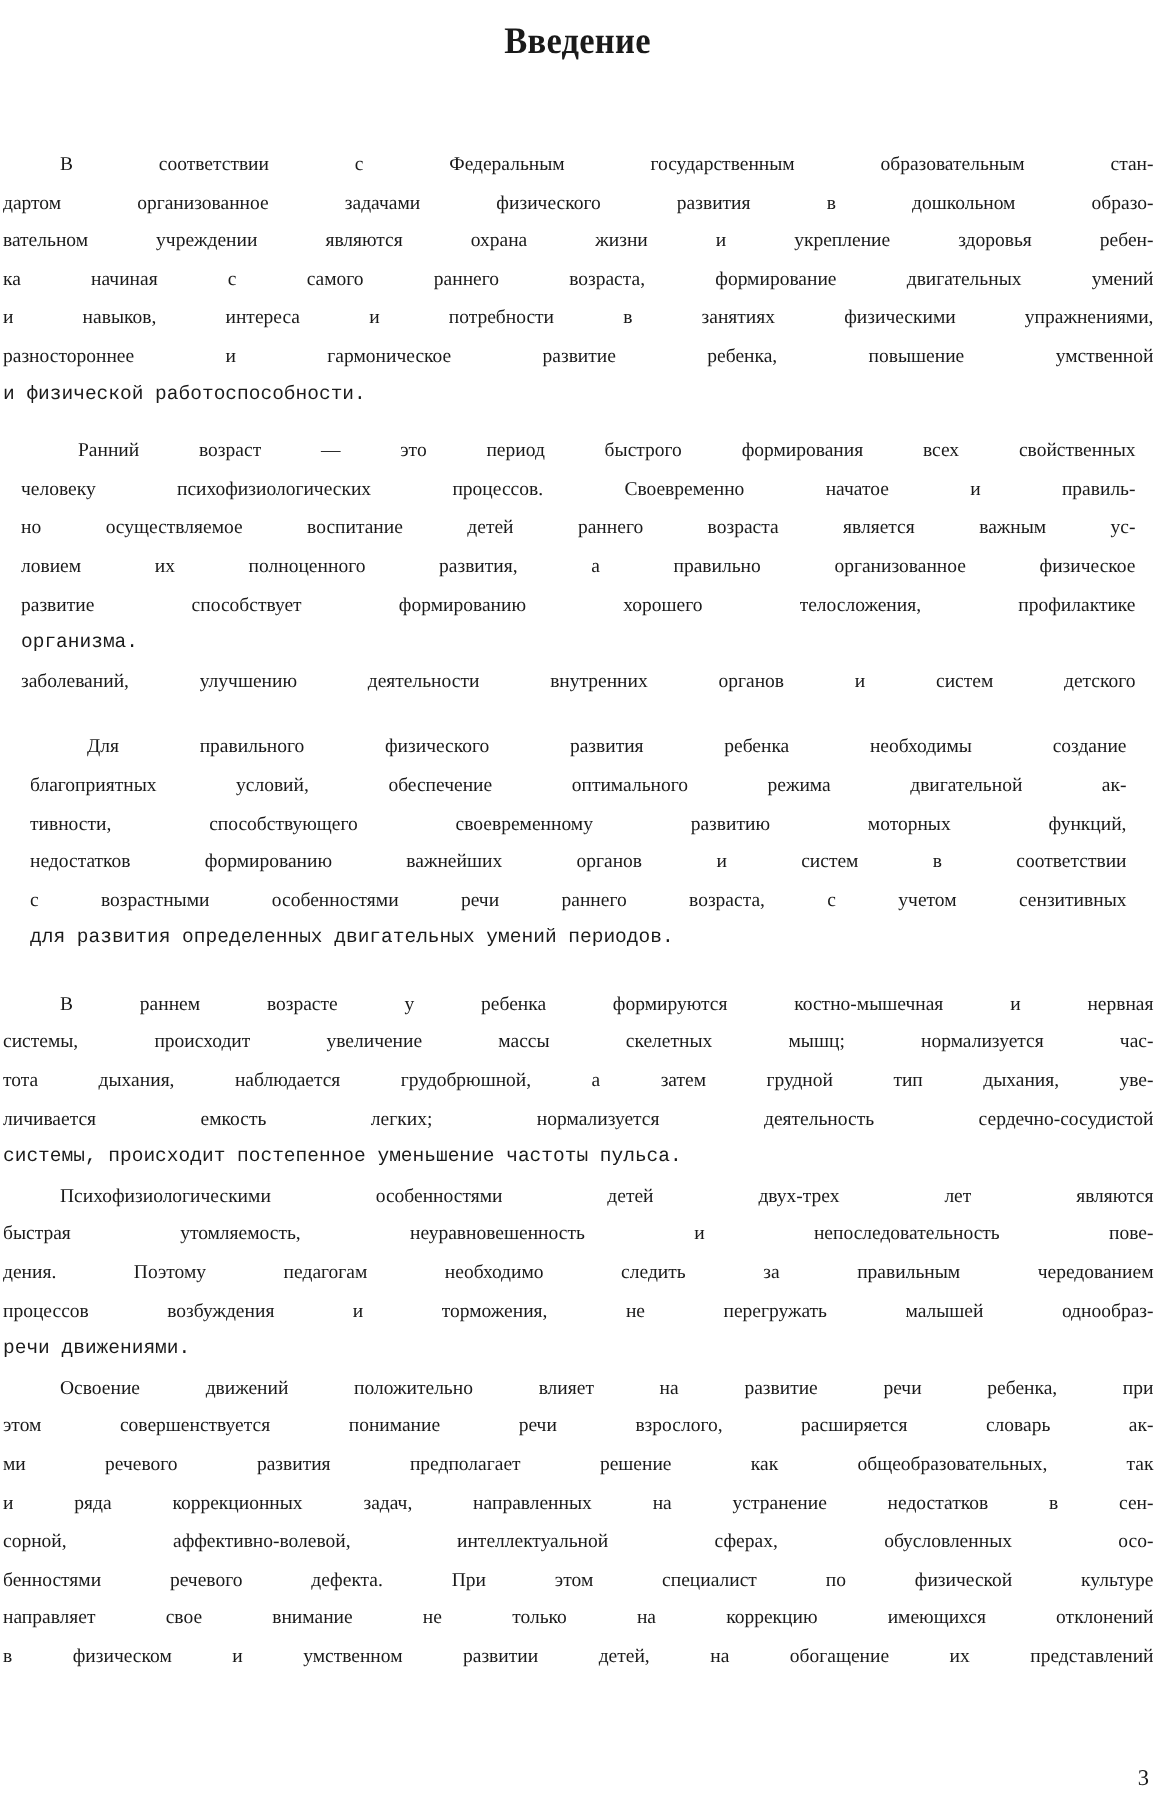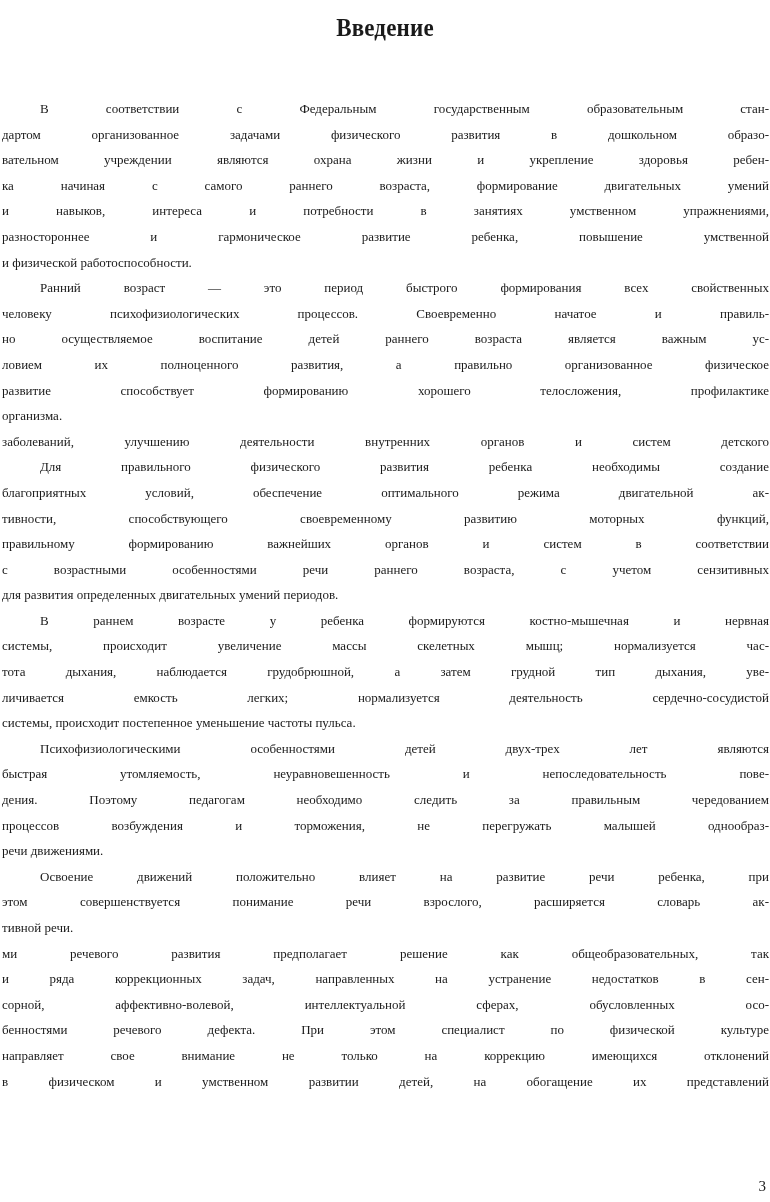--- a/index.html
+++ b/index.html
@@ -33,61 +33,61 @@
     .line {
       display: block;
       height: 25.6px;
       line-height: 25.6px;
       font-size: 13px;
       white-space: nowrap;
       text-align: justify;
       text-align-last: justify;
     }
     .line.indent { padding-left: 38px; }
-    .line.last { text-align-last: left; }
+    .line.last { text-align-last: left; font-family: Liberation Mono, monospace; }
     .page-number {
       position: absolute;
       right: 4px;
       top: 1177px;
       font-size: 15px;
       line-height: 18px;
     }
   </style>
 </head>
 <body>
 
 <h1 class="page-title">Введение</h1>
 
 <div class="body-text">
 
   <p style="margin:0">
     <span class="line indent">В соответствии с Федеральным государственным образовательным стан-</span>
     <span class="line">дартом организованное задачами физического развития в дошкольном образо-</span>
     <span class="line">вательном учреждении являются охрана жизни и укрепление здоровья ребен-</span>
     <span class="line">ка начиная с самого раннего возраста, формирование двигательных умений</span>
-    <span class="line">и навыков, интереса и потребности в занятиях умственном упражнениями,</span>
+    <span class="line">и навыков, интереса и потребности в занятиях физическими упражнениями,</span>
     <span class="line">разностороннее и гармоническое развитие ребенка, повышение умственной</span>
     <span class="line last">и физической работоспособности.</span>
   </p>
 
-  <p style="margin:0">
+  <p style="margin:12px">
     <span class="line indent">Ранний возраст — это период быстрого формирования всех свойственных</span>
     <span class="line">человеку психофизиологических процессов. Своевременно начатое и правиль-</span>
     <span class="line">но осуществляемое воспитание детей раннего возраста является важным ус-</span>
     <span class="line">ловием их полноценного развития, а правильно организованное физическое</span>
     <span class="line">развитие способствует формированию хорошего телосложения, профилактике</span>
     <span class="line last">организма.</span>
     <span class="line">заболеваний, улучшению деятельности внутренних органов и систем детского</span>
   </p>
 
-  <p style="margin:0">
+  <p style="margin:18px">
     <span class="line indent">Для правильного физического развития ребенка необходимы создание</span>
     <span class="line">благоприятных условий, обеспечение оптимального режима двигательной ак-</span>
     <span class="line">тивности, способствующего своевременному развитию моторных функций,</span>
-    <span class="line">правильному формированию важнейших органов и систем в соответствии</span>
+    <span class="line">недостатков формированию важнейших органов и систем в соответствии</span>
     <span class="line">с возрастными особенностями речи раннего возраста, с учетом сензитивных</span>
     <span class="line last">для развития определенных двигательных умений периодов.</span>
   </p>
 
   <p style="margin:0">
     <span class="line indent">В раннем возрасте у ребенка формируются костно-мышечная и нервная</span>
     <span class="line">системы, происходит увеличение массы скелетных мышц; нормализуется час-</span>
     <span class="line">тота дыхания, наблюдается грудобрюшной, а затем грудной тип дыхания, уве-</span>
     <span class="line">личивается емкость легких; нормализуется деятельность сердечно-сосудистой</span>
     <span class="line last">системы, происходит постепенное уменьшение частоты пульса.</span>
@@ -97,21 +97,20 @@
     <span class="line indent">Психофизиологическими особенностями детей двух-трех лет являются</span>
     <span class="line">быстрая утомляемость, неуравновешенность и непоследовательность пове-</span>
     <span class="line">дения. Поэтому педагогам необходимо следить за правильным чередованием</span>
     <span class="line">процессов возбуждения и торможения, не перегружать малышей однообраз-</span>
     <span class="line last">речи движениями.</span>
   </p>
 
   <p style="margin:0">
     <span class="line indent">Освоение движений положительно влияет на развитие речи ребенка, при</span>
     <span class="line">этом совершенствуется понимание речи взрослого, расширяется словарь ак-</span>
-    <span class="line last">тивной речи.</span>
   </p>
 
   <p style="margin:0">
     <span class="line">ми речевого развития предполагает решение как общеобразовательных, так</span>
     <span class="line">и ряда коррекционных задач, направленных на устранение недостатков в сен-</span>
     <span class="line">сорной, аффективно-волевой, интеллектуальной сферах, обусловленных осо-</span>
     <span class="line">бенностями речевого дефекта. При этом специалист по физической культуре</span>
     <span class="line">направляет свое внимание не только на коррекцию имеющихся отклонений</span>
     <span class="line">в физическом и умственном развитии детей, на обогащение их представлений</span>
   </p>

